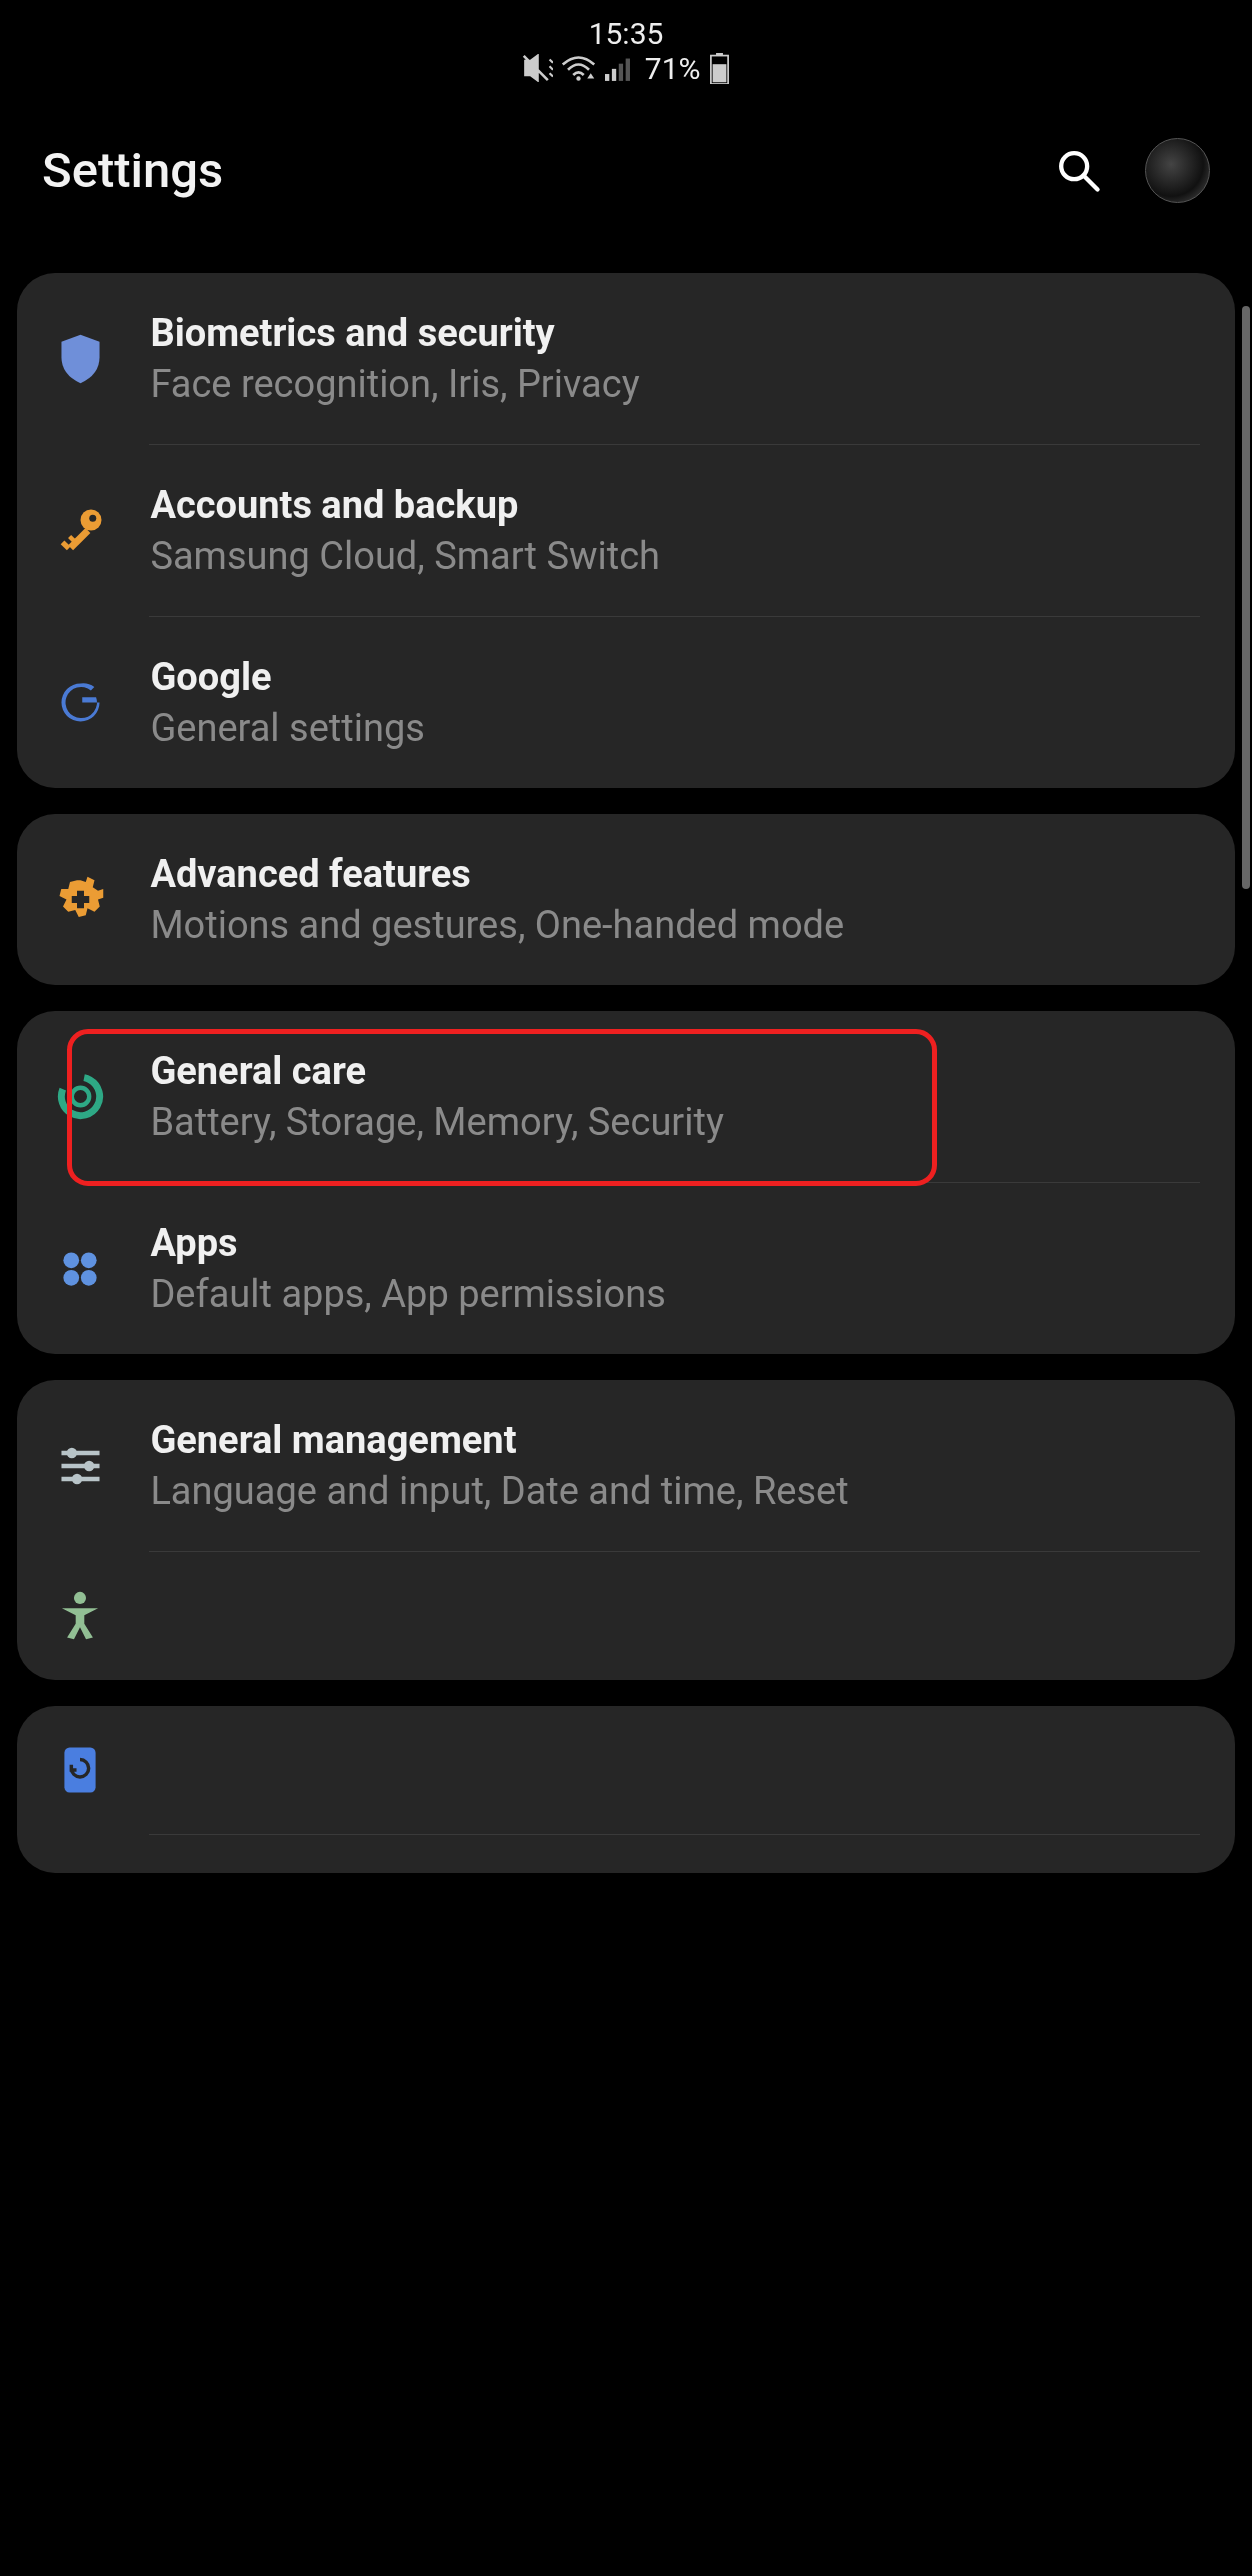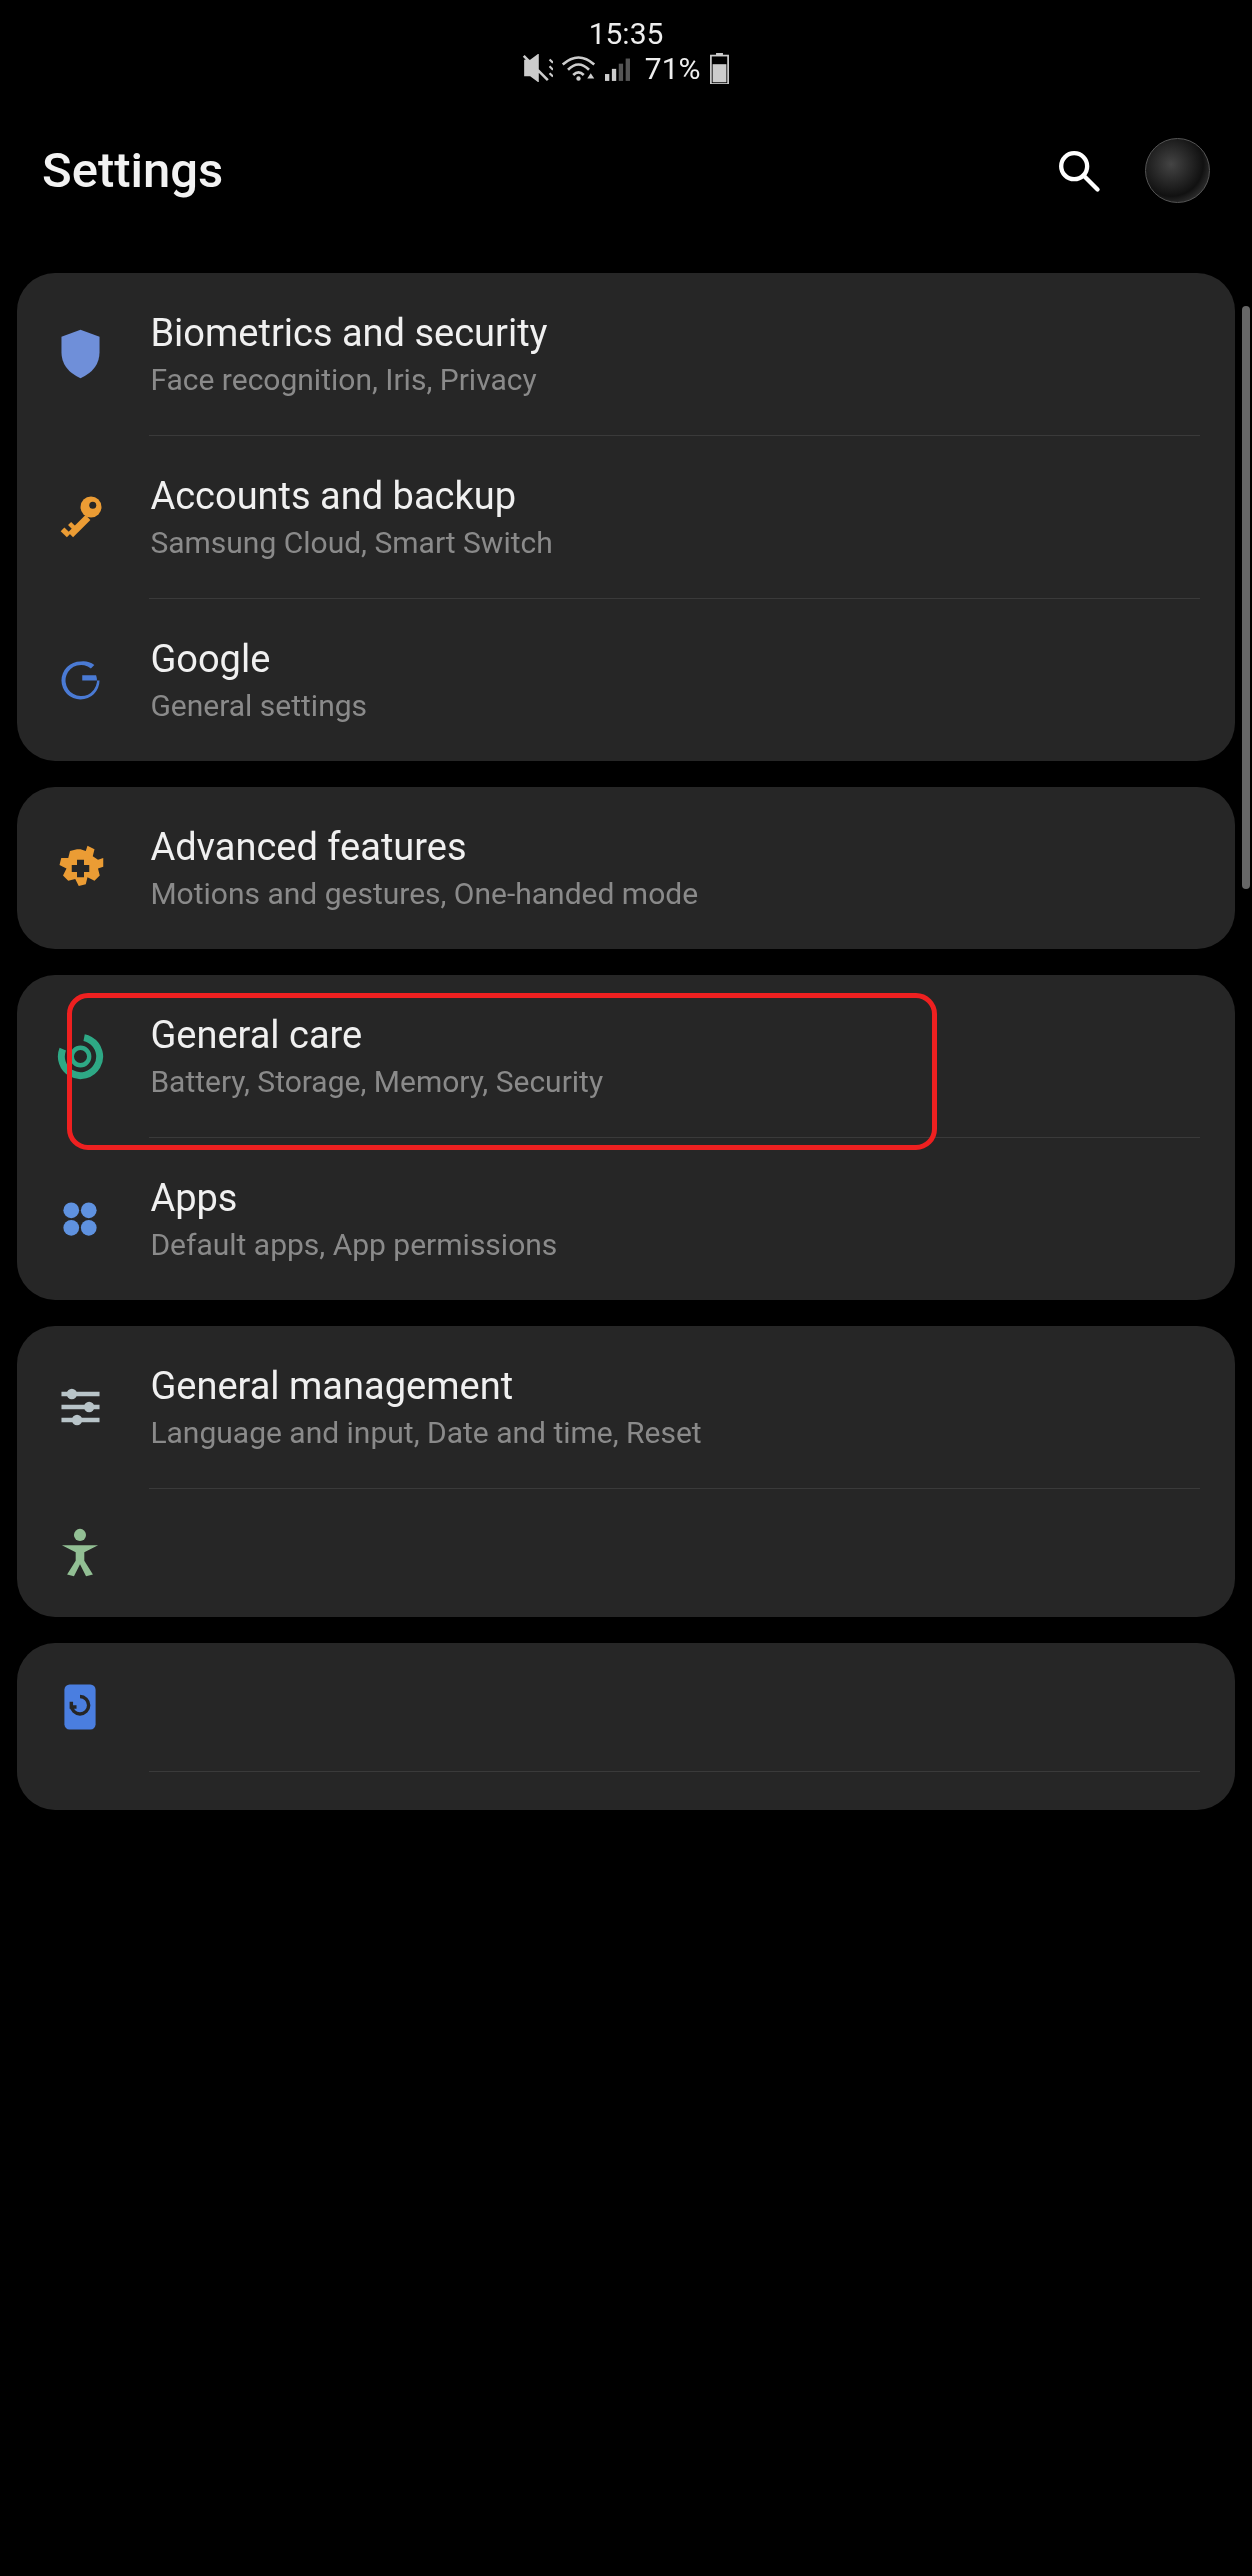--- a/index.html
+++ b/index.html
@@ -74,24 +74,24 @@
       margin-right: 44px;
       flex-shrink: 0;
     }
     .item-content {
       flex: 1;
     }
     .item-title {
       font-size: 38px;
       color: #f0f0f0;
       margin-bottom: 7px;
-      font-weight: 400;
+      font-weight: 700;
     }
     .item-desc {
-      font-size: 30px;
+      font-size: 38px;
       color: #8a8a8a;
     }
     .divider {
       height: 0.9px;
       background: #3a3a3a;
       margin-left: 132px;
       margin-right: 35px;
     }
     .highlight-box {
       position: absolute;

